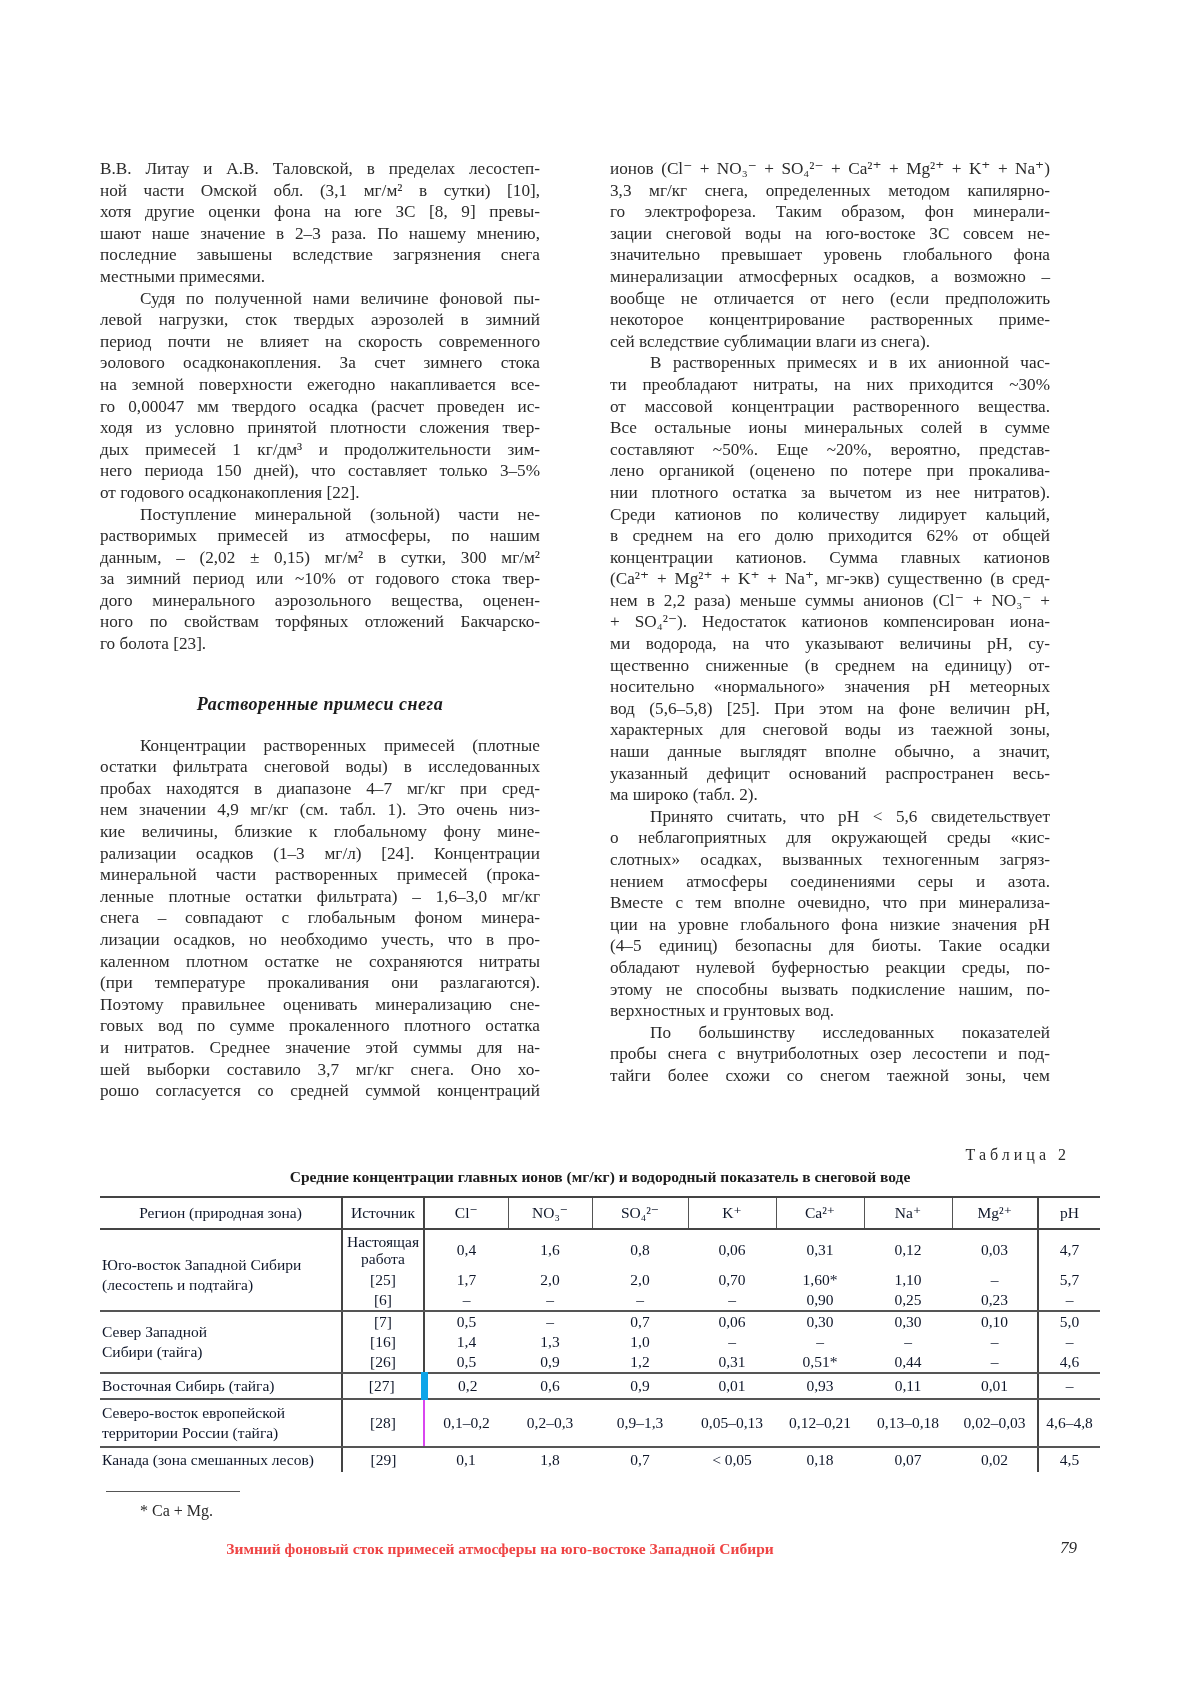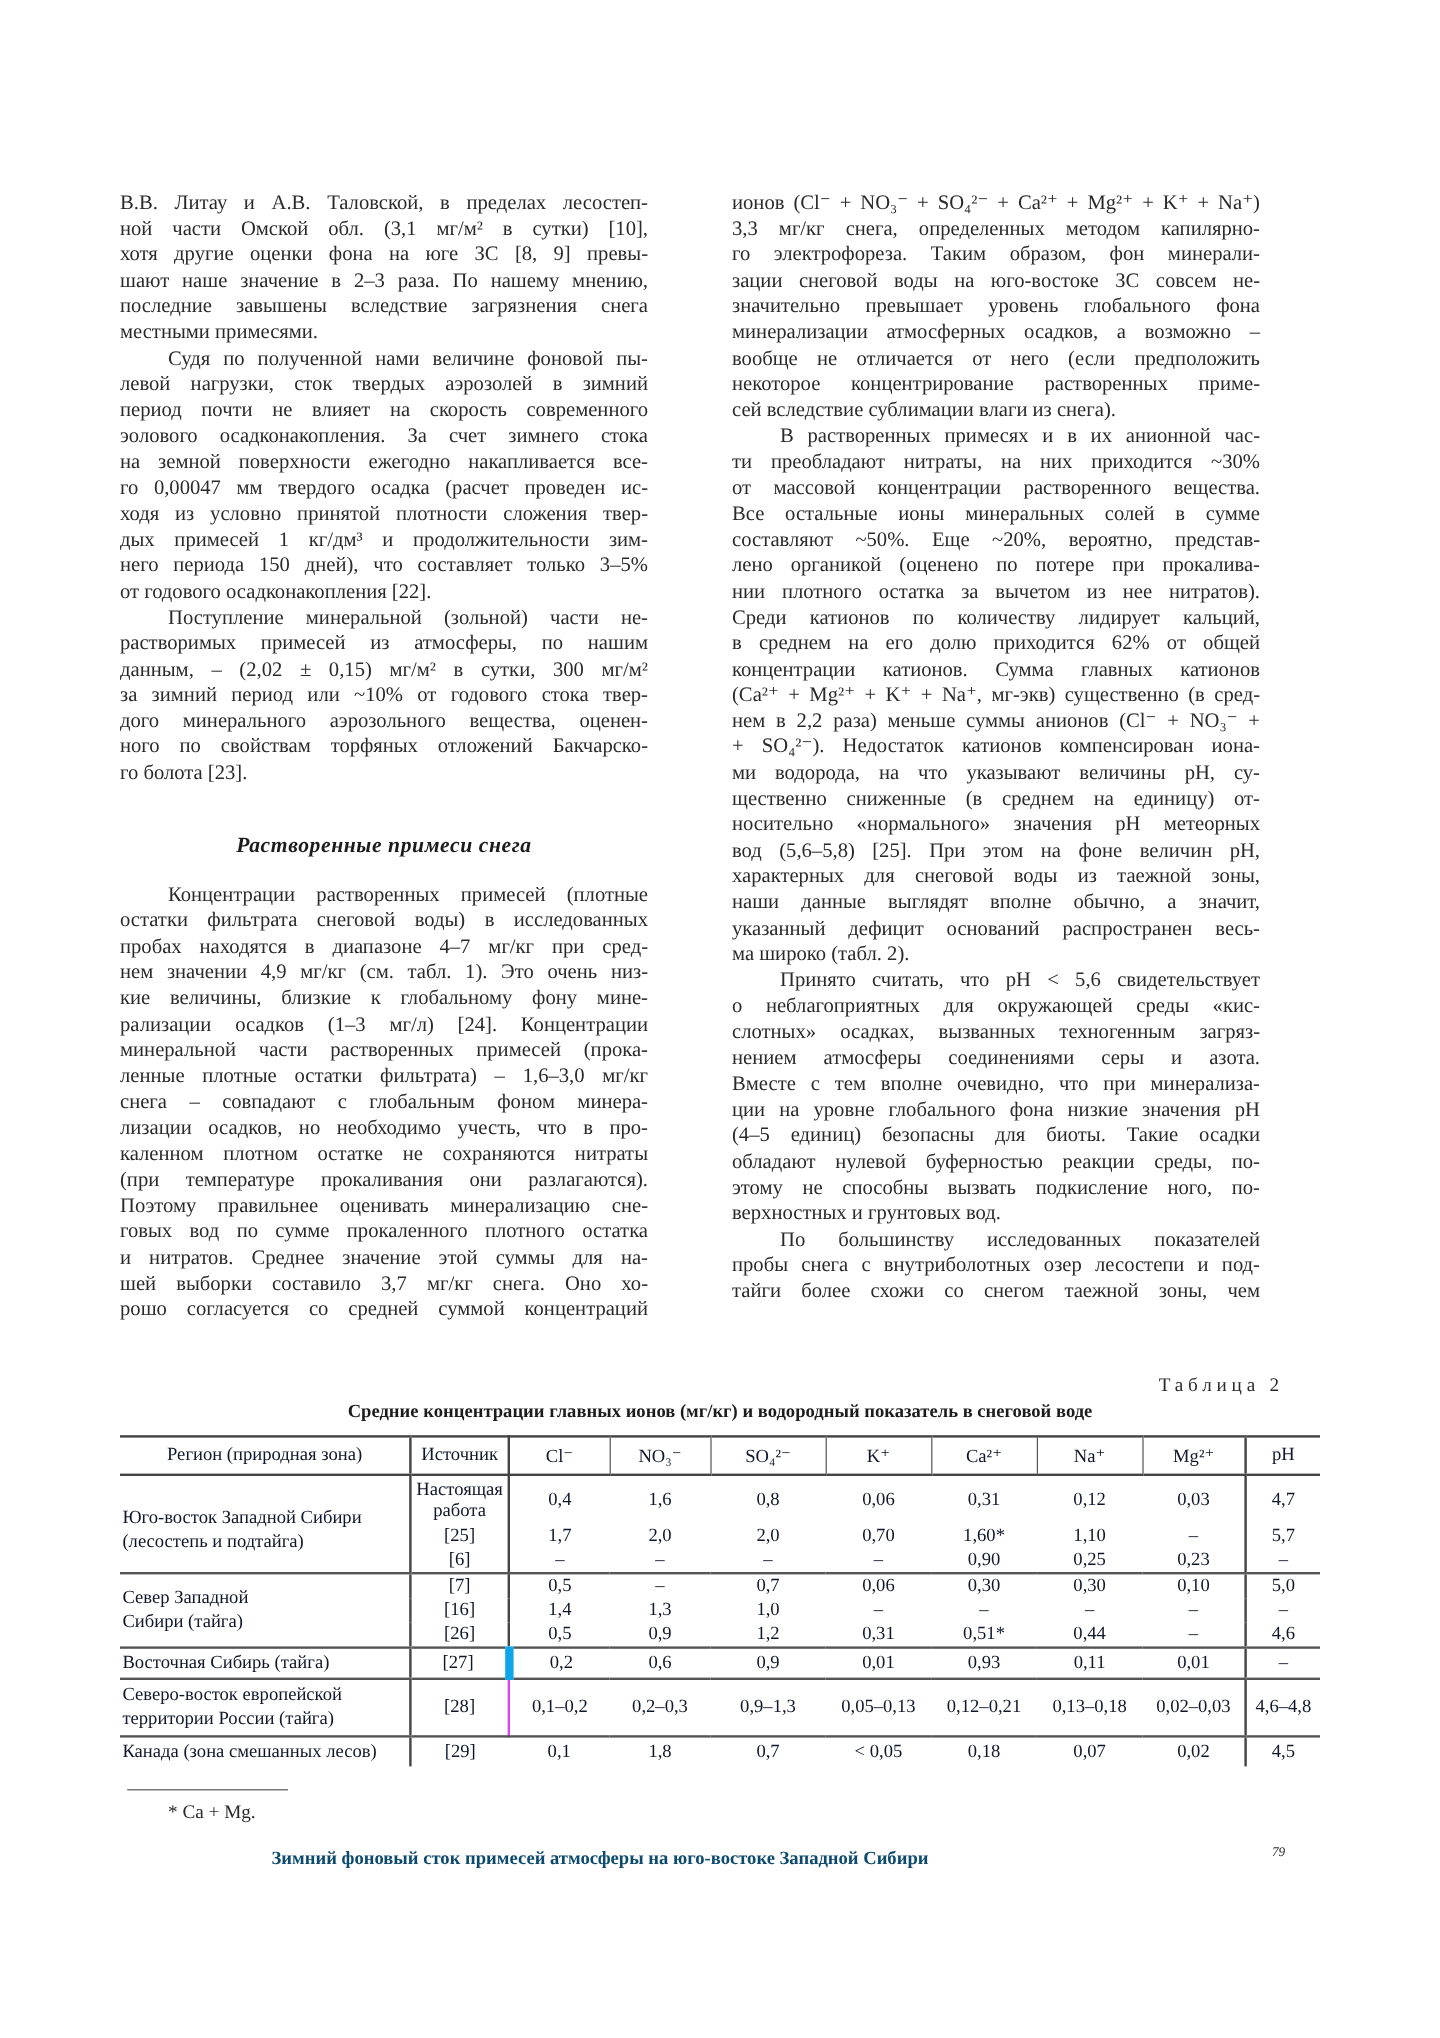--- a/index.html
+++ b/index.html
@@ -24,22 +24,22 @@
   table.data th + th { border-left: 1px solid #555; }
   table.data td { text-align: center; padding: 0 1px; height: 20px; line-height: 20px; }
   table.data td.region { text-align: left; padding-left: 2px; line-height: 20px; }
   table.data td.src { border-left: 2px solid #444; border-right: 0; }
   table.data td.ph { border-left: 2px solid #444; }
   table.data tr.grp-end td { border-bottom: 2px solid #555; }
   table.data tr.tall td { height: 24px; }
   .foot-rule { position: absolute; left: 106px; top: 1491px; width: 134px; border-top: 1px solid #555; }
   .foot-note { position: absolute; left: 140px; top: 1502px; font-size: 16px; }
   .running { position: absolute; left: 100px; width: 800px; top: 1540px; text-align: center;
-             font-weight: bold; font-size: 15.5px; color:#0c4a6e; }
-  .page-num { position: absolute; left: 1060px; top: 1538px; font-size: 11px; font-style: italic; }
+             font-weight: bold; font-size: 15.5px; color:#ef4444; }
+  .page-num { position: absolute; left: 1060px; top: 1538px; font-size: 17px; font-style: italic; }
 </style>
 </head>
 <body>
 
 <div class="col col-left">
   <div>
     <span class="line">В.В. Литау и А.В. Таловской, в пределах лесостеп-</span>
     <span class="line">ной части Омской обл. (3,1 мг/м² в сутки) [10],</span>
     <span class="line">хотя другие оценки фона на юге ЗС [8, 9] превы-</span>
     <span class="line">шают наше значение в 2–3 раза. По нашему мнению,</span>
@@ -127,21 +127,21 @@
   </div>
   <div>
     <span class="line indent">Принято считать, что pH &lt; 5,6 свидетельствует</span>
     <span class="line">о неблагоприятных для окружающей среды «кис-</span>
     <span class="line">слотных» осадках, вызванных техногенным загряз-</span>
     <span class="line">нением атмосферы соединениями серы и азота.</span>
     <span class="line">Вместе с тем вполне очевидно, что при минерализа-</span>
     <span class="line">ции на уровне глобального фона низкие значения pH</span>
     <span class="line">(4–5 единиц) безопасны для биоты. Такие осадки</span>
     <span class="line">обладают нулевой буферностью реакции среды, по-</span>
-    <span class="line">этому не способны вызвать подкисление ного, по-</span>
+    <span class="line">этому не способны вызвать подкисление нашим, по-</span>
     <span class="line last">верхностных и грунтовых вод.</span>
   </div>
   <div>
     <span class="line indent">По большинству исследованных показателей</span>
     <span class="line">пробы снега с внутриболотных озер лесостепи и под-</span>
     <span class="line">тайги более схожи со снегом таежной зоны, чем</span>
   </div>
 </div>
 
 <div class="tbl-label">Таблица 2</div>

